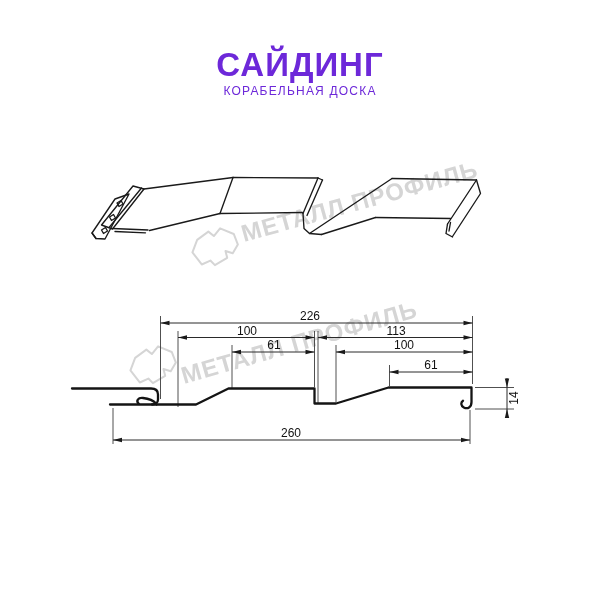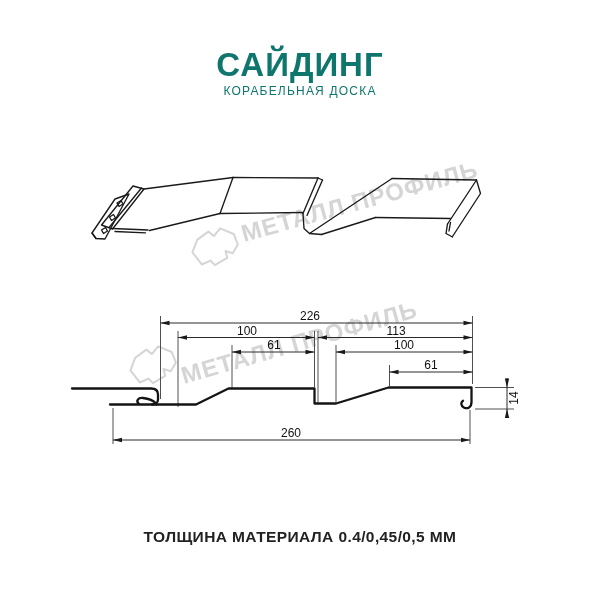--- a/index.html
+++ b/index.html
@@ -1,19 +1,19 @@
 <!DOCTYPE html>
 <html><head>
 <meta charset="utf-8">
 <style>
   html,body{margin:0;padding:0;}
   body{width:600px;height:600px;position:relative;background:#ffffff;
        font-family:"Liberation Sans", sans-serif;overflow:hidden;}
   .stage{position:absolute;inset:0;width:600px;height:600px;}
-  .hdr{position:absolute;left:0;width:600px;text-align:center;color:#0f766e;}
+  .hdr{position:absolute;left:0;width:600px;text-align:center;color:#6d28d9;}
   .hdr.title{top:46px;font-size:33px;font-weight:700;letter-spacing:1px;}
   .hdr.subtitle{top:84px;font-size:12px;font-weight:400;letter-spacing:1.2px;}
   .hdr.model{top:103px;font-size:12px;font-weight:700;letter-spacing:0.6px;}
   .ftr{position:absolute;left:0;top:528px;width:600px;text-align:center;
        font-size:15.5px;font-weight:700;letter-spacing:0.4px;color:#222;}
   svg{position:absolute;inset:0;}
   .thick{stroke:#141414;stroke-width:2.3;fill:none;stroke-linecap:round;stroke-linejoin:round;}
   .draw{stroke:#1a1a1a;stroke-width:1.35;fill:none;stroke-linecap:round;stroke-linejoin:round;}
   .thin{stroke:#3c3c3c;stroke-width:0.9;fill:none;}
   .dimline{stroke:#2a2a2a;stroke-width:1;fill:none;}
@@ -152,14 +152,13 @@
       </g>
 
       <g>
         <path class="thick" d="M72,388.5 L151,388.5 C156.5,388.5 158,391.5 158,394.5 L158,399.5 C158,402.5 155.5,404.5 152,404.5"></path>
         <path class="thick" stroke-width="2.6" d="M139,404 C135.5,401 138,397.5 143,398 C148,398.5 153.5,400.5 156,403.5 L156.5,404.5"></path>
         <path class="thick" d="M110,404.5 L196,404.5 L228.5,388.5 L314.5,388.5 L314.5,403.5 L336,403.5 L388.5,387.5 L471.5,387.5 L471.5,402 C471.5,407.5 467.5,409.3 463.8,407.5 C460.8,406 460.5,402.5 463,400.8"></path>
       </g>
     </g>
   </svg>
 
-  <div class="ftr">ТОЛЩИНА МАТЕРИАЛА 0.4/0,45/0,5 ММ</div>
 </div>
 
 </body></html>

